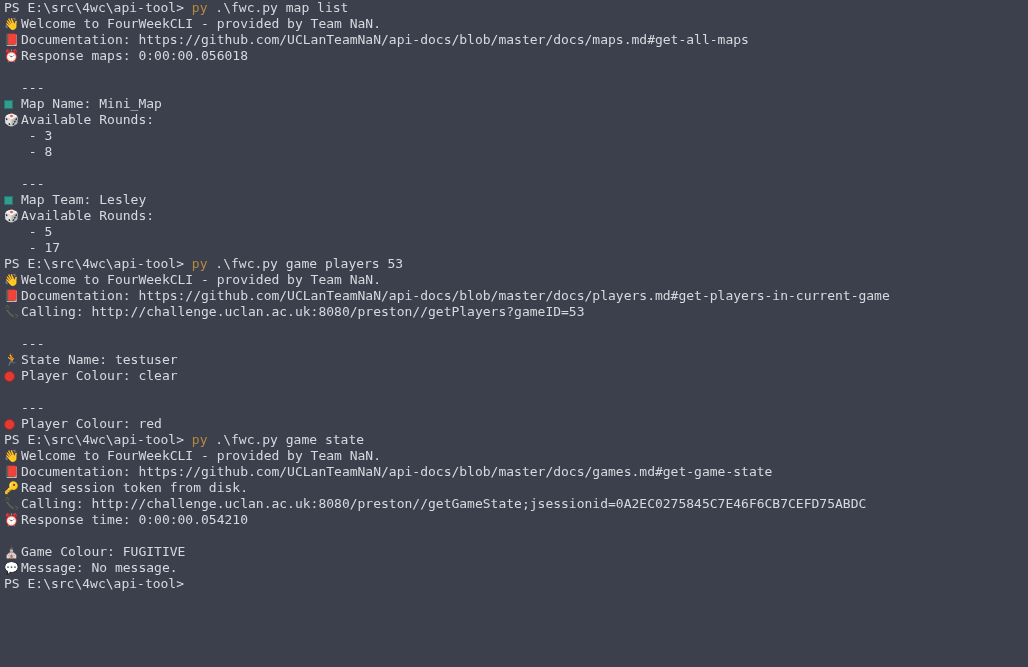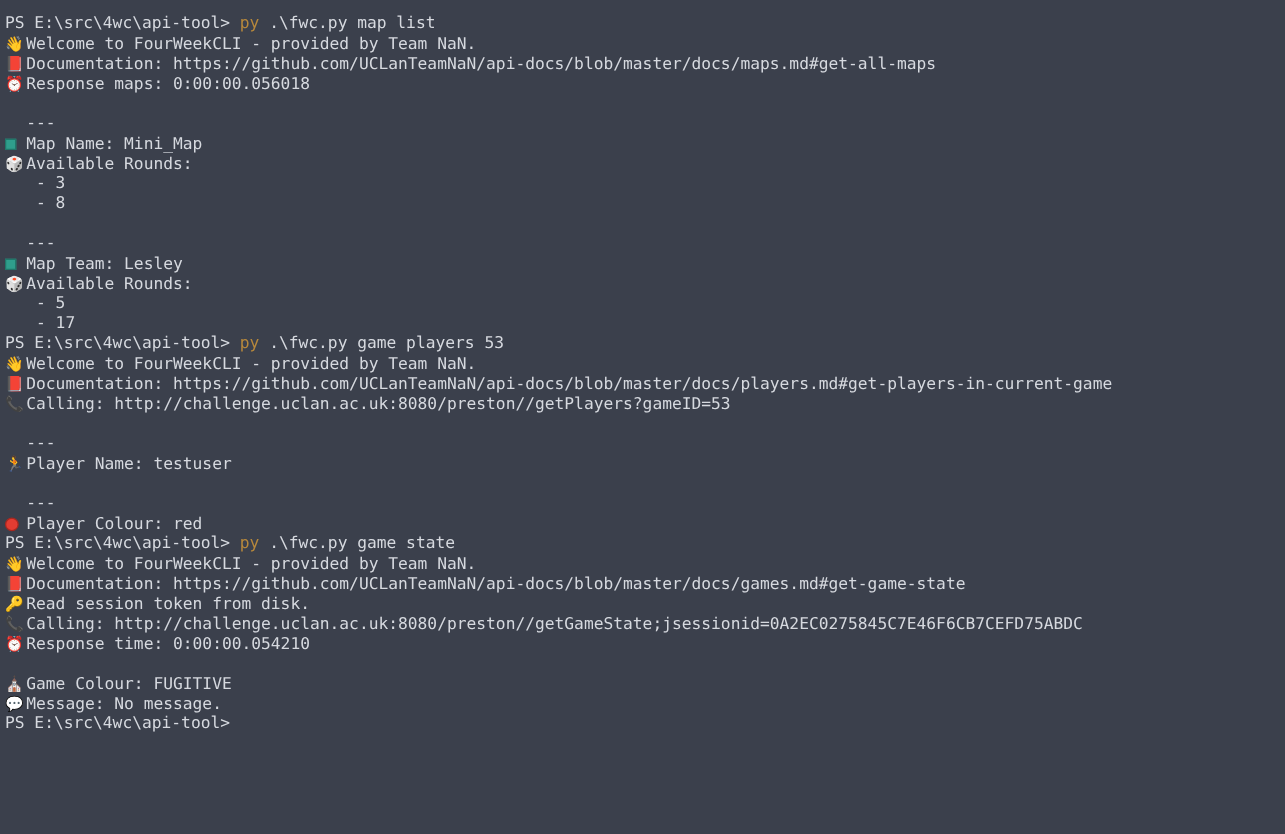--- a/index.html
+++ b/index.html
@@ -11,21 +11,21 @@
     width: 1016px;
     height: 667px;
     background: #3b404c;
     font-family: "DejaVu Sans Mono", "Liberation Mono", monospace;
     font-size: 13px;
     line-height: 16px;
     color: #d6d9df;
     overflow: hidden;
     position: relative;
     box-sizing: border-box;
-    padding: 11px 0 0 0;
+    padding: 0 0 0 0;
     -webkit-font-smoothing: antialiased;
   }
   .line {
     height: 16px;
     white-space: pre;
     padding-left: 4px;
     box-sizing: border-box;
     display: block;
     letter-spacing: 0px;
   }
@@ -90,21 +90,22 @@
     <div class="line"><span class="ico g-map"><span class="sq"></span></span><span class="txt">Map Team: Lesley</span></div>
     <div class="line"><span class="ico g-die">🎲</span><span class="txt">Available Rounds:</span></div>
     <div class="line"><span class="gap"></span><span class="txt"> - 5</span></div>
     <div class="line"><span class="gap"></span><span class="txt"> - 17</span></div>
     <div class="line"><span class="txt">PS E:\src\4wc\api-tool&gt;</span> <span class="acc">py</span><span class="txt"> .\fwc.py game players 53</span></div>
     <div class="line"><span class="ico g-wave">👋</span><span class="txt">Welcome to FourWeekCLI - provided by Team NaN.</span></div>
     <div class="line"><span class="ico g-book">📕</span><span class="txt">Documentation: https://github.com/UCLanTeamNaN/api-docs/blob/master/docs/players.md#get-players-in-current-game</span></div>
     <div class="line"><span class="ico g-phone">📞</span><span class="txt">Calling: http://challenge.uclan.ac.uk:8080/preston//getPlayers?gameID=53</span></div>
     <div class="line blank"></div>
     <div class="line"><span class="gap"></span><span class="txt">---</span></div>
-    <div class="line"><span class="ico g-run">🏃</span><span class="txt">Player Name: testuser</span></div>
+    <div class="line"><span class="ico g-run">🏃</span><span class="txt">State Name: testuser</span></div>
+    <div class="line"><span class="ico g-dotred"><span class="circ"></span></span><span class="txt">Player Colour: clear</span></div>
     <div class="line blank"></div>
     <div class="line"><span class="gap"></span><span class="txt">---</span></div>
     <div class="line"><span class="ico g-dotred"><span class="circ"></span></span><span class="txt">Player Colour: red</span></div>
     <div class="line"><span class="txt">PS E:\src\4wc\api-tool&gt;</span> <span class="acc">py</span><span class="txt"> .\fwc.py game state</span></div>
     <div class="line"><span class="ico g-wave">👋</span><span class="txt">Welcome to FourWeekCLI - provided by Team NaN.</span></div>
     <div class="line"><span class="ico g-book">📕</span><span class="txt">Documentation: https://github.com/UCLanTeamNaN/api-docs/blob/master/docs/games.md#get-game-state</span></div>
     <div class="line"><span class="ico g-key">🔑</span><span class="txt">Read session token from disk.</span></div>
     <div class="line"><span class="ico g-phone">📞</span><span class="txt">Calling: http://challenge.uclan.ac.uk:8080/preston//getGameState;jsessionid=0A2EC0275845C7E46F6CB7CEFD75ABDC</span></div>
     <div class="line"><span class="ico g-clock">⏰</span><span class="txt">Response time: 0:00:00.054210</span></div>
     <div class="line blank"></div>

